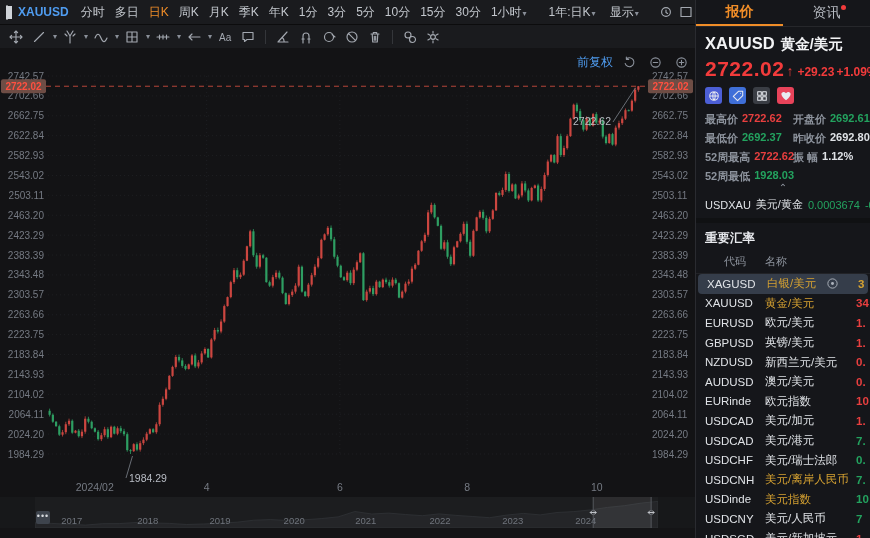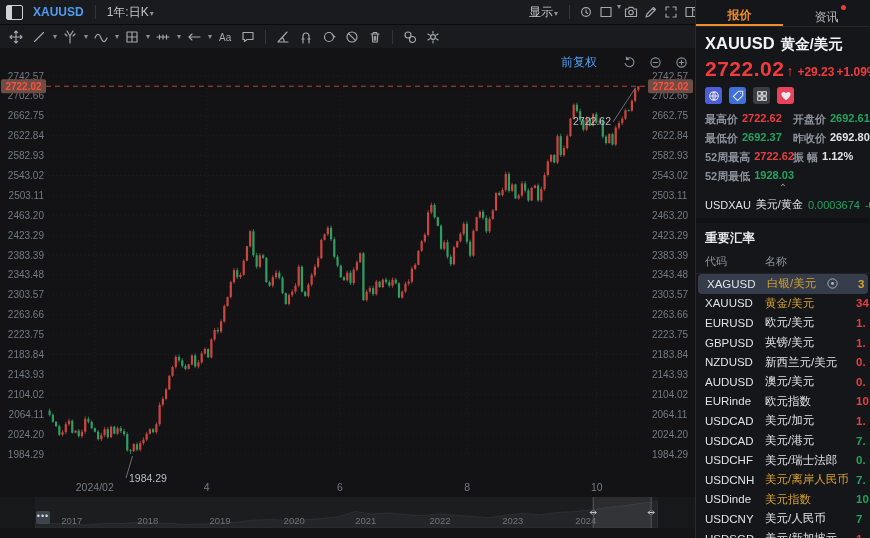--- a/index.html
+++ b/index.html
@@ -15,67 +15,83 @@
   .titem.active{color:#f08d28;}
   .titem.sym{color:#4f9cf0;font-weight:bold;padding-left:4px;}
   .caret{font-size:8px;color:#8a8f99;margin-left:1px;}
   .icn{display:inline-flex;align-items:center;justify-content:center;width:20px;height:20px;cursor:pointer;}
   .icn svg{display:block;}
   .vdiv{width:1px;height:14px;background:#34363a;margin:0 4px;}
   #winicon{width:15px;height:13px;border:1.4px solid #cfd3d8;border-radius:2px;margin-right:4px;position:relative;}
   #winicon::after{content:"";position:absolute;left:0;top:0;bottom:0;width:5px;background:#cfd3d8;}
   
   #chart-wrap{position:absolute;left:0;top:48px;width:695px;height:449px;background:#131315;}
-  #chart-header{position:absolute;right:4px;top:4px;display:flex;align-items:center;gap:22px;z-index:5;}
+  #chart-header{position:absolute;right:4px;top:4px;display:flex;align-items:center;gap:6px;z-index:5;}
   #adjust-label{color:#4f9cf0;font-size:12px;cursor:pointer;}
   
   #navigator{position:absolute;left:0;top:497px;width:695px;height:31px;background:#17181a;}
   #nav-more{position:absolute;left:36px;top:14px;width:14px;height:13px;background:#3e444d;border-radius:2px;
             color:#d7dade;font-size:9px;line-height:11px;text-align:center;letter-spacing:1px;cursor:pointer;}
   
   #quote-pane{position:absolute;left:695px;top:0;width:175px;height:538px;background:#15161a;border-left:1px solid #2a2b30;box-sizing:border-box;}
   #qtabs{display:flex;height:26px;border-bottom:1px solid #26272b;}
-  .qtab{flex:1;display:flex;align-items:flex-end;justify-content:center;font-size:12px;color:#b6bac1;cursor:pointer;position:relative;}
+  .qtab{flex:1;display:flex;align-items:center;justify-content:center;font-size:14px;color:#b6bac1;cursor:pointer;position:relative;}
   .qtab.active{color:#f08d28;border-bottom:2px solid #f08d28;font-weight:bold;}
   .reddot{position:absolute;top:5px;margin-left:34px;width:5px;height:5px;border-radius:50%;background:#f23b3b;}
   #qtitle{padding:7px 0 0 9px;font-size:16.5px;font-weight:bold;color:#f2f3f5;white-space:nowrap;}
   #qtitle .qname{font-size:14.5px;margin-left:6px;}
   #qprice-row{padding:3px 0 0 9px;display:flex;align-items:baseline;white-space:nowrap;}
   #qprice{font-size:21px;font-weight:bold;color:#f23b3b;letter-spacing:.5px;}
   #qarrow{color:#f23b3b;font-size:14px;margin:0 2px;}
   .qchg{color:#f23b3b;font-size:12px;font-weight:bold;margin-left:2px;}
   #qicons{display:flex;gap:7px;padding:6px 0 0 9px;}
   .qic{width:17px;height:17px;border-radius:3px;display:flex;align-items:center;justify-content:center;}
   #stats{display:grid;grid-template-columns:88px 78px;padding:8px 0 0 9px;row-gap:4px;font-size:11px;white-space:nowrap;}
   .stat{display:flex;gap:4px;}
   .stat .sl{color:#8d939d;font-weight:bold;}
   .stat .sv{font-weight:bold;}
   .cred{color:#e83f3f;} .cgreen{color:#23a35f;} .cwhite{color:#dfe2e6;} .cgold{color:#d6a231;}
   #chev{ text-align:center;color:#8d939d;font-size:10px;height:10px;line-height:8px;cursor:pointer;}
   #usdxau{display:flex;gap:5px;align-items:center;padding:3px 0 6px 9px;font-size:11px;white-space:nowrap;border-bottom:5px solid #101113;}
   #sect-title{padding:7px 0 5px 9px;font-size:12.5px;font-weight:bold;color:#e8eaee;}
-  #fx-head{display:flex;font-size:11px;color:#8d939d;padding:2px 0 4px 9px;border-bottom:1px solid #222327;}
+  #fx-head{display:flex;font-size:11px;color:#8d939d;padding:2px 0 4px 9px;border-bottom:1px solid #222327;text-align:center;}
   #fx-head .h1{width:60px;} 
   .trow{position:relative;display:flex;align-items:center;height:19.6px;font-size:11.5px;padding-left:9px;cursor:pointer;}
   .trow .c1{width:60px;color:#dfe2e6;overflow:hidden;white-space:nowrap;}
   .trow .c2{width:86px;overflow:hidden;white-space:nowrap;}
   .trow .c3{position:absolute;left:160px;font-weight:bold;white-space:nowrap;}
   .trow.sel{background:#353d4a;border-radius:4px;margin:0 2px;}
   .trow .tgt{position:absolute;left:128px;top:3px;}
   text{font-family:"Liberation Sans","DejaVu Sans",sans-serif;}
 </style>
 </head>
 <body>
 
 <div id="app">
   <div id="chart-pane">
 
     <div id="toolbar1" class="tbar">
       <span id="winicon"></span>
       <span class="titem sym">XAUUSD</span>
+      <span id="periods" style="display:flex">
+          <span class="titem">分时</span>
+          <span class="titem">多日</span>
+          <span class="titem active">日K</span>
+          <span class="titem">周K</span>
+          <span class="titem">月K</span>
+          <span class="titem">季K</span>
+          <span class="titem">年K</span>
+          <span class="titem">1分</span>
+          <span class="titem">3分</span>
+          <span class="titem">5分</span>
+          <span class="titem">10分</span>
+          <span class="titem">15分</span>
+          <span class="titem">30分</span>
+          <span class="titem">1小时<span class="caret">▾</span></span>
+        </span>
       <span class="vdiv"></span>
       <span class="titem"><span>1年:日K</span><span class="caret">▾</span></span>
       <span style="flex:1"></span>
       <span class="titem"><span>显示</span><span class="caret">▾</span></span>
       <span class="vdiv"></span>
       <span id="tb1-icons" style="display:flex">
           <span class="icn">
             <svg width="14" height="14" viewBox="0 0 14 14">
               <path d="M11.4 7a4.4 4.4 0 1 1-8.8 0 4.4 4.4 0 0 1 8.8 0M7 5v2.4l1.6 1" fill="none" stroke="#a3a8b0" stroke-width="1.15" stroke-linecap="round" stroke-linejoin="round"></path>
             </svg>

